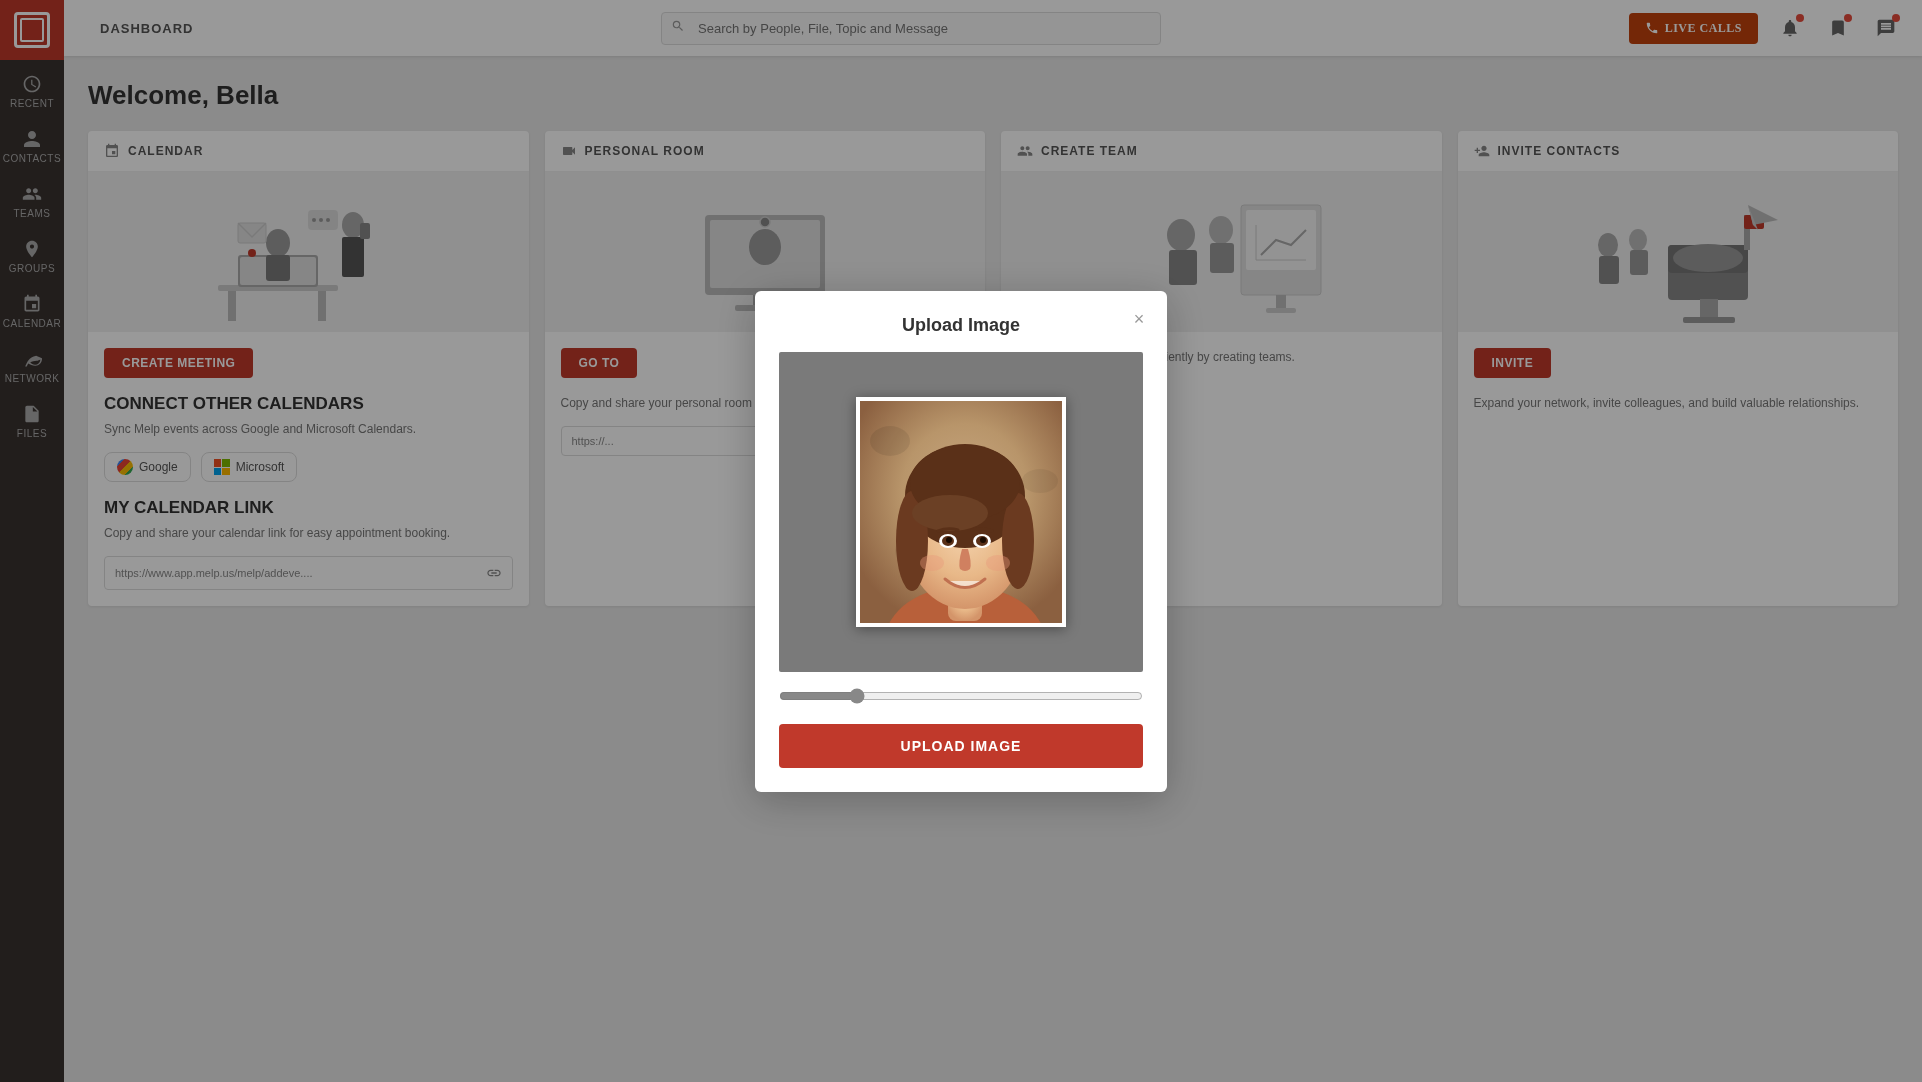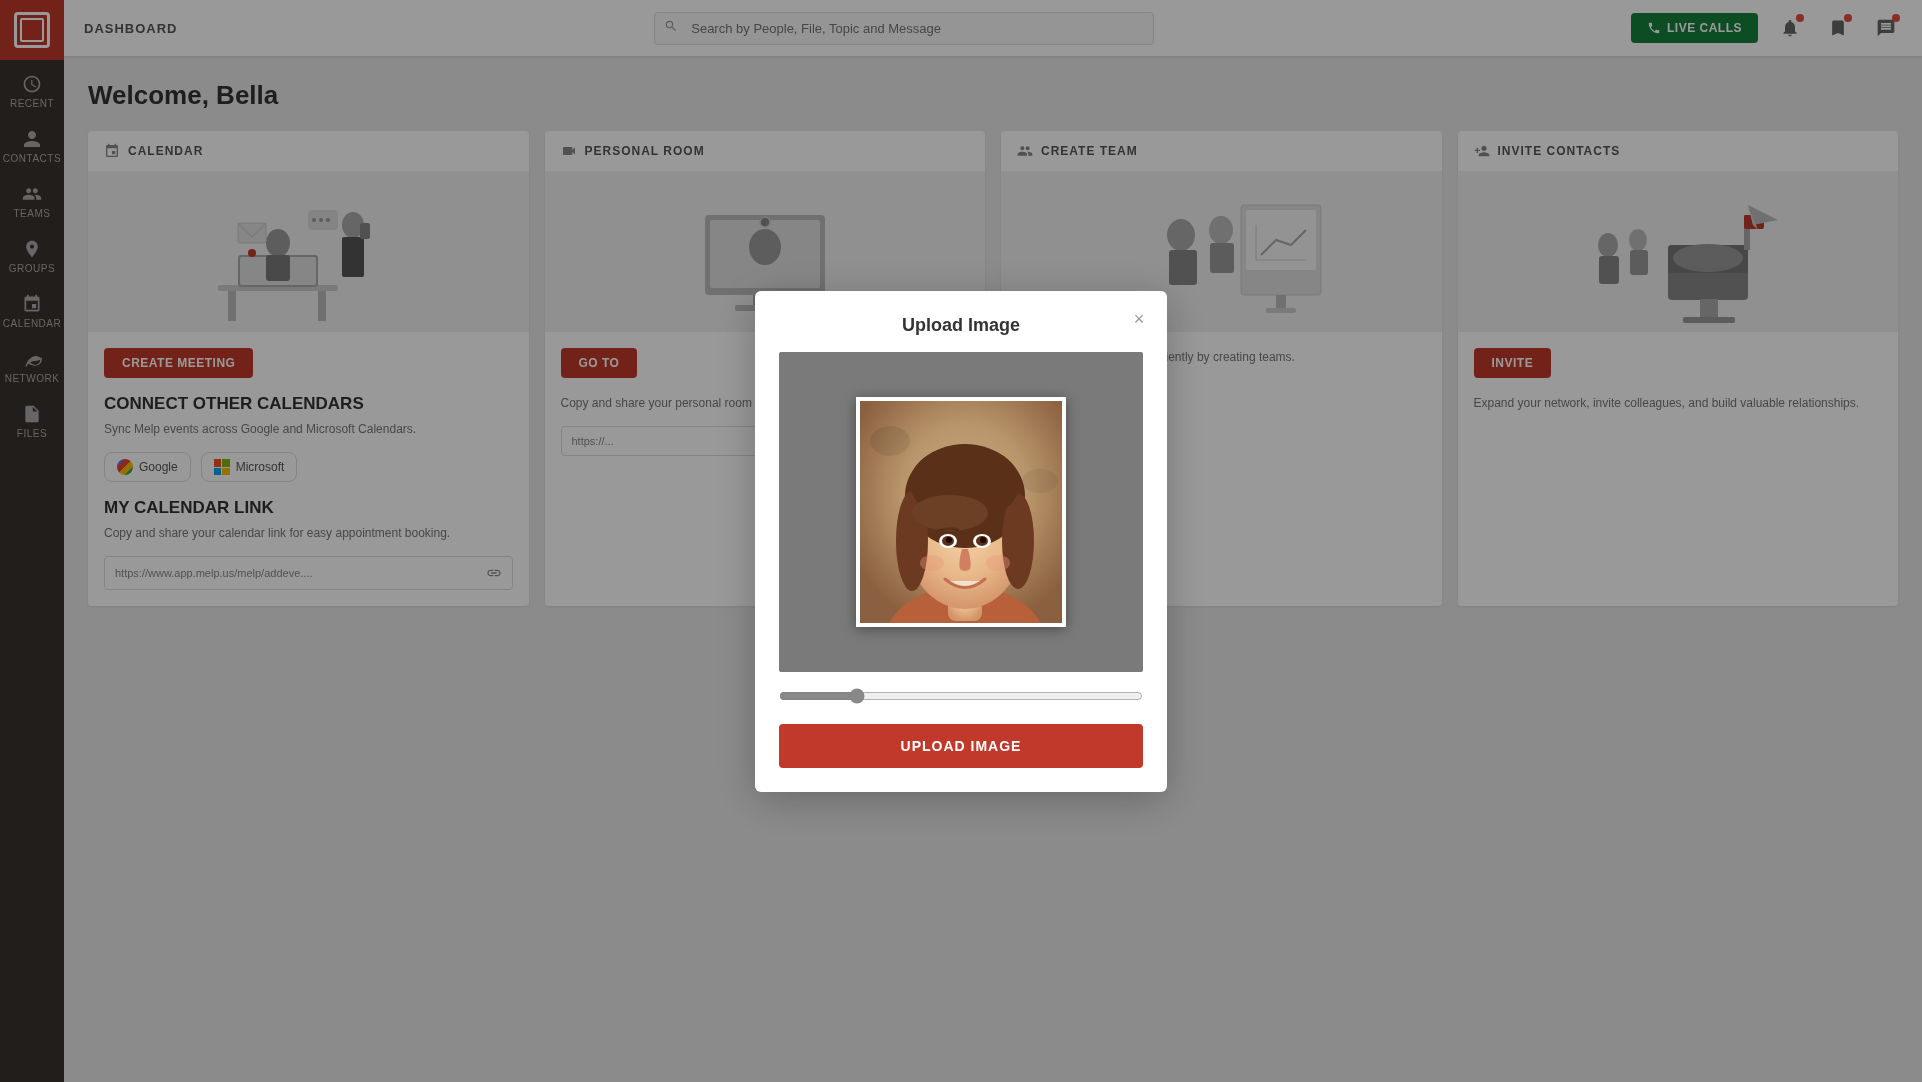--- a/index.html
+++ b/index.html
@@ -71,20 +71,21 @@
       gap: 16px;
       box-shadow: 0 1px 3px rgba(0,0,0,0.1);
       z-index: 5;
     }
     .header-title {
       font-size: 13px;
       font-weight: 700;
       color: #555;
       letter-spacing: 1px;
       text-transform: uppercase;
+      margin-left: 16px;
     }
     .search-bar {
       flex: 1;
       max-width: 500px;
       margin: 0 auto;
       position: relative;
     }
     .search-bar input {
       width: 100%;
       padding: 8px 16px 8px 36px;
@@ -101,32 +102,33 @@
       top: 50%;
       transform: translateY(-50%);
       color: #999;
     }
     .header-actions {
       display: flex;
       align-items: center;
       gap: 16px;
     }
     .live-calls-btn {
-      background: #15803d;
+      background: #c2410c;
       color: #fff;
       border: none;
       padding: 8px 16px;
       border-radius: 4px;
       font-size: 12px;
       font-weight: 600;
       cursor: pointer;
       display: flex;
       align-items: center;
       gap: 6px;
       letter-spacing: 0.5px;
+      font-family: Liberation Serif, serif;
     }
     .header-icon-btn {
       position: relative;
       width: 32px;
       height: 32px;
       display: flex;
       align-items: center;
       justify-content: center;
       cursor: pointer;
       color: #666;

